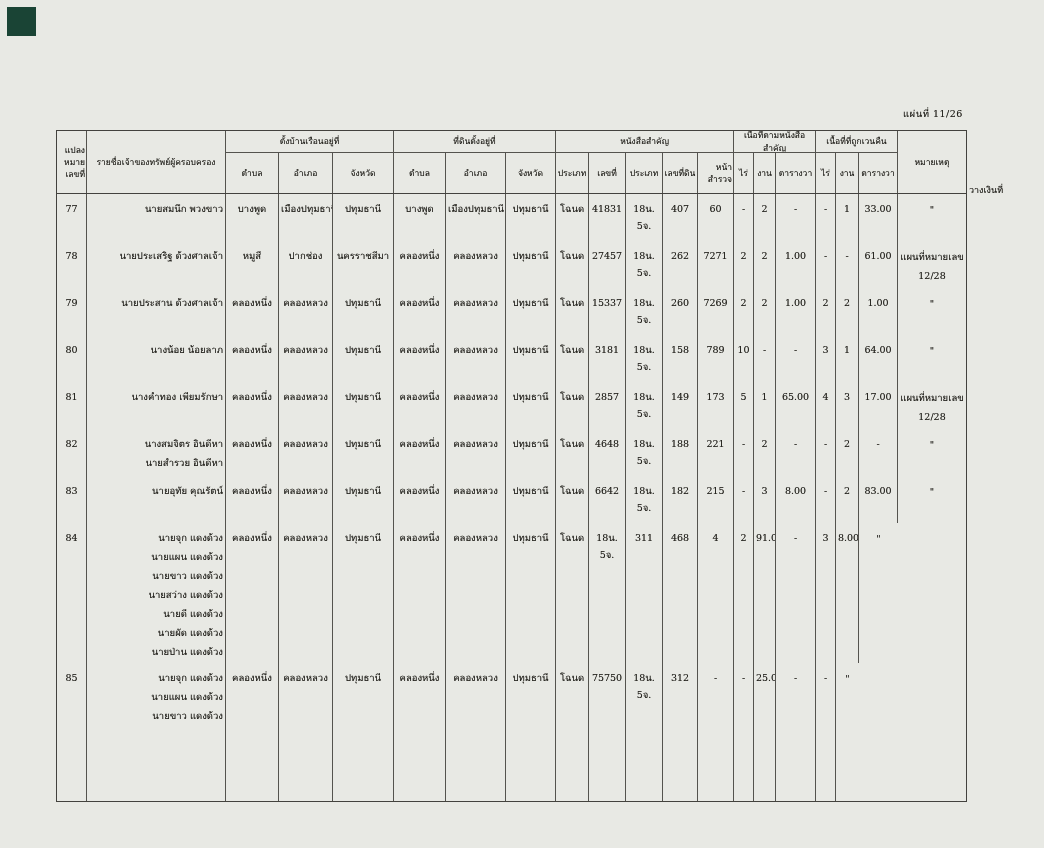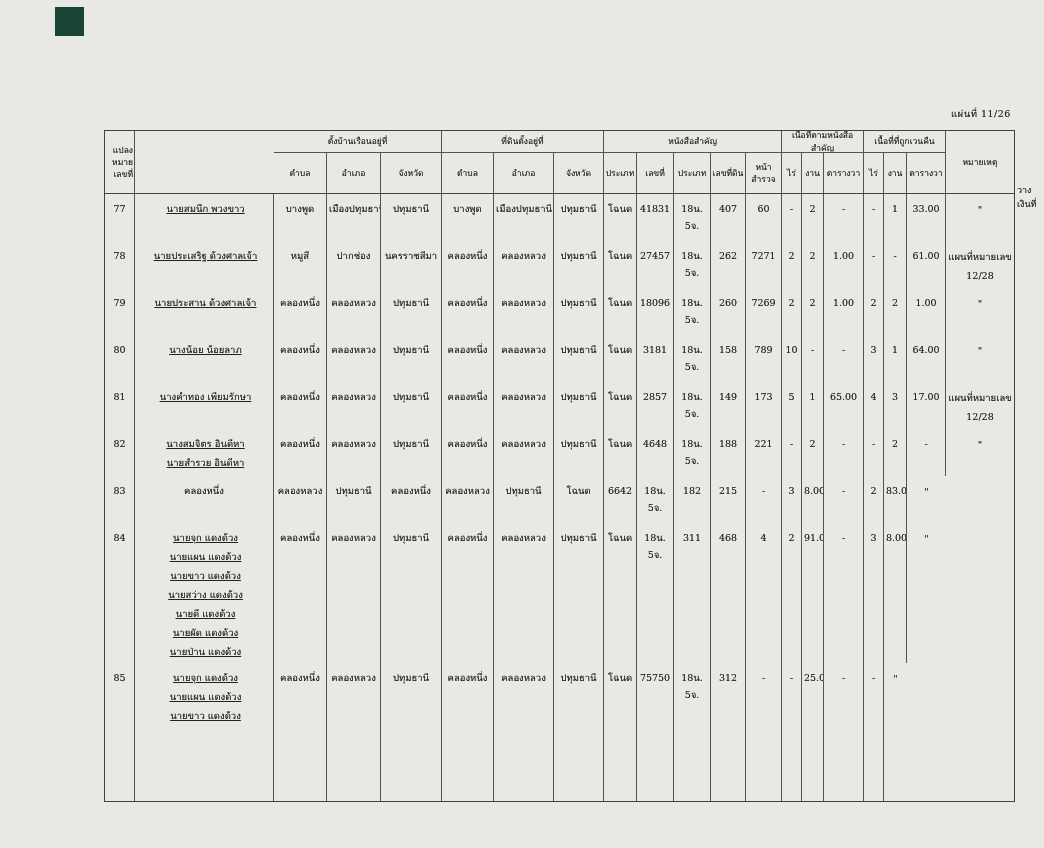--- a/index.html
+++ b/index.html
@@ -2,21 +2,21 @@
 <html><head>
 <meta charset="utf-8">
 <style>
   html,body{margin:0;padding:0;}
   body{
     width:1044px;height:848px;overflow:hidden;position:relative;
     background:#e8e9e4;
     font-family:"DejaVu Serif","Liberation Serif",serif;
     color:#23221d;
   }
-  .sheet{position:absolute;inset:0;margin-left:48px;}
+  .sheet{position:absolute;inset:0;}
   .corner-mark{position:absolute;left:7px;top:7px;width:29px;height:29px;background:#1a4435;}
   .sheet-no{position:absolute;left:903px;top:106px;font-size:9.5px;letter-spacing:.5px;}
   .side-note{position:absolute;left:969px;top:183px;font-size:9px;}
   .doc-table{
     position:absolute;left:56px;top:130px;width:911px;height:672px;
     border:1.6px solid #43423e;display:flex;flex-direction:column;box-sizing:border-box;
   }
   .grid{
     display:grid;
     grid-template-columns:30px 139px 53px 54px 61px 52px 60px 50px 33px 37px 37px 35px 36px 20px 22px 40px 20px 23px 39px minmax(0,1fr);
@@ -31,21 +31,21 @@
   .th.span{grid-row:1/3;}
   .th.last-col{border-right:none;}
   .plot-head{flex-direction:column;justify-content:center;align-items:flex-end;padding-left:4px;}
   .tbody{flex:1;display:flex;flex-direction:column;min-height:0;}
   .row{flex:none;min-height:47px;}
   .row.last{flex:1;}
   .cell{
     border-right:1px solid #54534e;font-size:9.5px;text-align:center;
     padding:6px 2px 2px;line-height:17px;overflow:hidden;
   }
-  .cell.names{text-align:center;padding-left:5px;line-height:19px;padding-top:5px;text-decoration:underline;}
+  .cell.names{text-align:right;padding-left:5px;line-height:19px;padding-top:5px;}
   .cell.remark{line-height:19px;border-right:none;}
   .cell .ln{white-space:nowrap;}
   .txt{text-shadow:0 0 .6px rgba(55,53,48,.55);}
 </style>
 </head>
 <body>
 
 <div class="sheet">
 
   <div class="corner-mark"></div>
@@ -54,39 +54,40 @@
   <div class="side-note txt">วางเงินที่</div>
 
   <div class="doc-table">
 
     <div class="grid thead">
       <div class="th span plot-head txt" style="grid-column:1;">
         <div>แปลง</div>
         <div>หมาย</div>
         <div>เลขที่</div>
       </div>
+      <div class="th span txt" style="grid-column:2;">รายชื่อเจ้าของทรัพย์ผู้ครอบครอง</div>
 
       <div class="th group txt" style="grid-column:6/9;">ที่ดินตั้งอยู่ที่</div>
       <div class="th group txt" style="grid-column:3/6;">ตั้งบ้านเรือนอยู่ที่</div>
       <div class="th group txt" style="grid-column:9/14;">หนังสือสำคัญ</div>
       <div class="th group txt" style="grid-column:14/17;">เนื้อที่ตามหนังสือสำคัญ</div>
       <div class="th group txt" style="grid-column:17/20;">เนื้อที่ที่ถูกเวนคืน</div>
       <div class="th span last-col txt" style="grid-column:20;text-align:center;">หมายเหตุ</div>
 
       <div class="th sub txt" style="grid-column:3;">ตำบล</div>
       <div class="th sub txt" style="grid-column:4;">อำเภอ</div>
       <div class="th sub txt" style="grid-column:5;">จังหวัด</div>
       <div class="th sub txt" style="grid-column:6;">ตำบล</div>
       <div class="th sub txt" style="grid-column:7;">อำเภอ</div>
       <div class="th sub txt" style="grid-column:8;">จังหวัด</div>
       <div class="th sub txt" style="grid-column:9;">ประเภท</div>
       <div class="th sub txt" style="grid-column:10;">เลขที่</div>
       <div class="th sub txt" style="grid-column:11;">ประเภท</div>
       <div class="th sub txt" style="grid-column:12;">เลขที่ดิน</div>
-      <div class="th sub txt" style="grid-column:13;">หน้าสำรวจ</div>
+      <div class="th sub txt" style="grid-column:13;text-align:right;">หน้าสำรวจ</div>
       <div class="th sub txt" style="grid-column:14;">ไร่</div>
       <div class="th sub txt" style="grid-column:15;">งาน</div>
       <div class="th sub txt" style="grid-column:16;">ตารางวา</div>
       <div class="th sub txt" style="grid-column:17;">ไร่</div>
       <div class="th sub txt" style="grid-column:18;">งาน</div>
       <div class="th sub txt" style="grid-column:19;">ตารางวา</div>
     </div>
 
     <div class="tbody">
         <div class="grid row">
@@ -238,21 +239,21 @@
           <div class="cell txt">
             <div class="ln">คลองหลวง</div>
           </div>
           <div class="cell txt">
             <div class="ln">ปทุมธานี</div>
           </div>
           <div class="cell txt">
             <div class="ln">โฉนด</div>
           </div>
           <div class="cell txt">
-            <div class="ln">18096</div>
+            <div class="ln">15337</div>
           </div>
           <div class="cell txt">
             <div class="ln">18น.</div>
             <div class="ln">5จ.</div>
           </div>
           <div class="cell txt">
             <div class="ln">260</div>
           </div>
           <div class="cell txt">
             <div class="ln">7269</div>
@@ -466,20 +467,23 @@
           <div class="cell txt">
             <div class="ln">-</div>
           </div>
           <div class="cell txt remark">
             <div class="ln">"</div>
           </div>
         </div>
         <div class="grid row">
           <div class="cell txt">
             <div class="ln">83</div>
+          </div>
+          <div class="cell txt names">
+            <div class="ln">นายอุทัย  คุณรัตน์</div>
           </div>
           <div class="cell txt">
             <div class="ln">คลองหนึ่ง</div>
           </div>
           <div class="cell txt">
             <div class="ln">คลองหลวง</div>
           </div>
           <div class="cell txt">
             <div class="ln">ปทุมธานี</div>
           </div>

